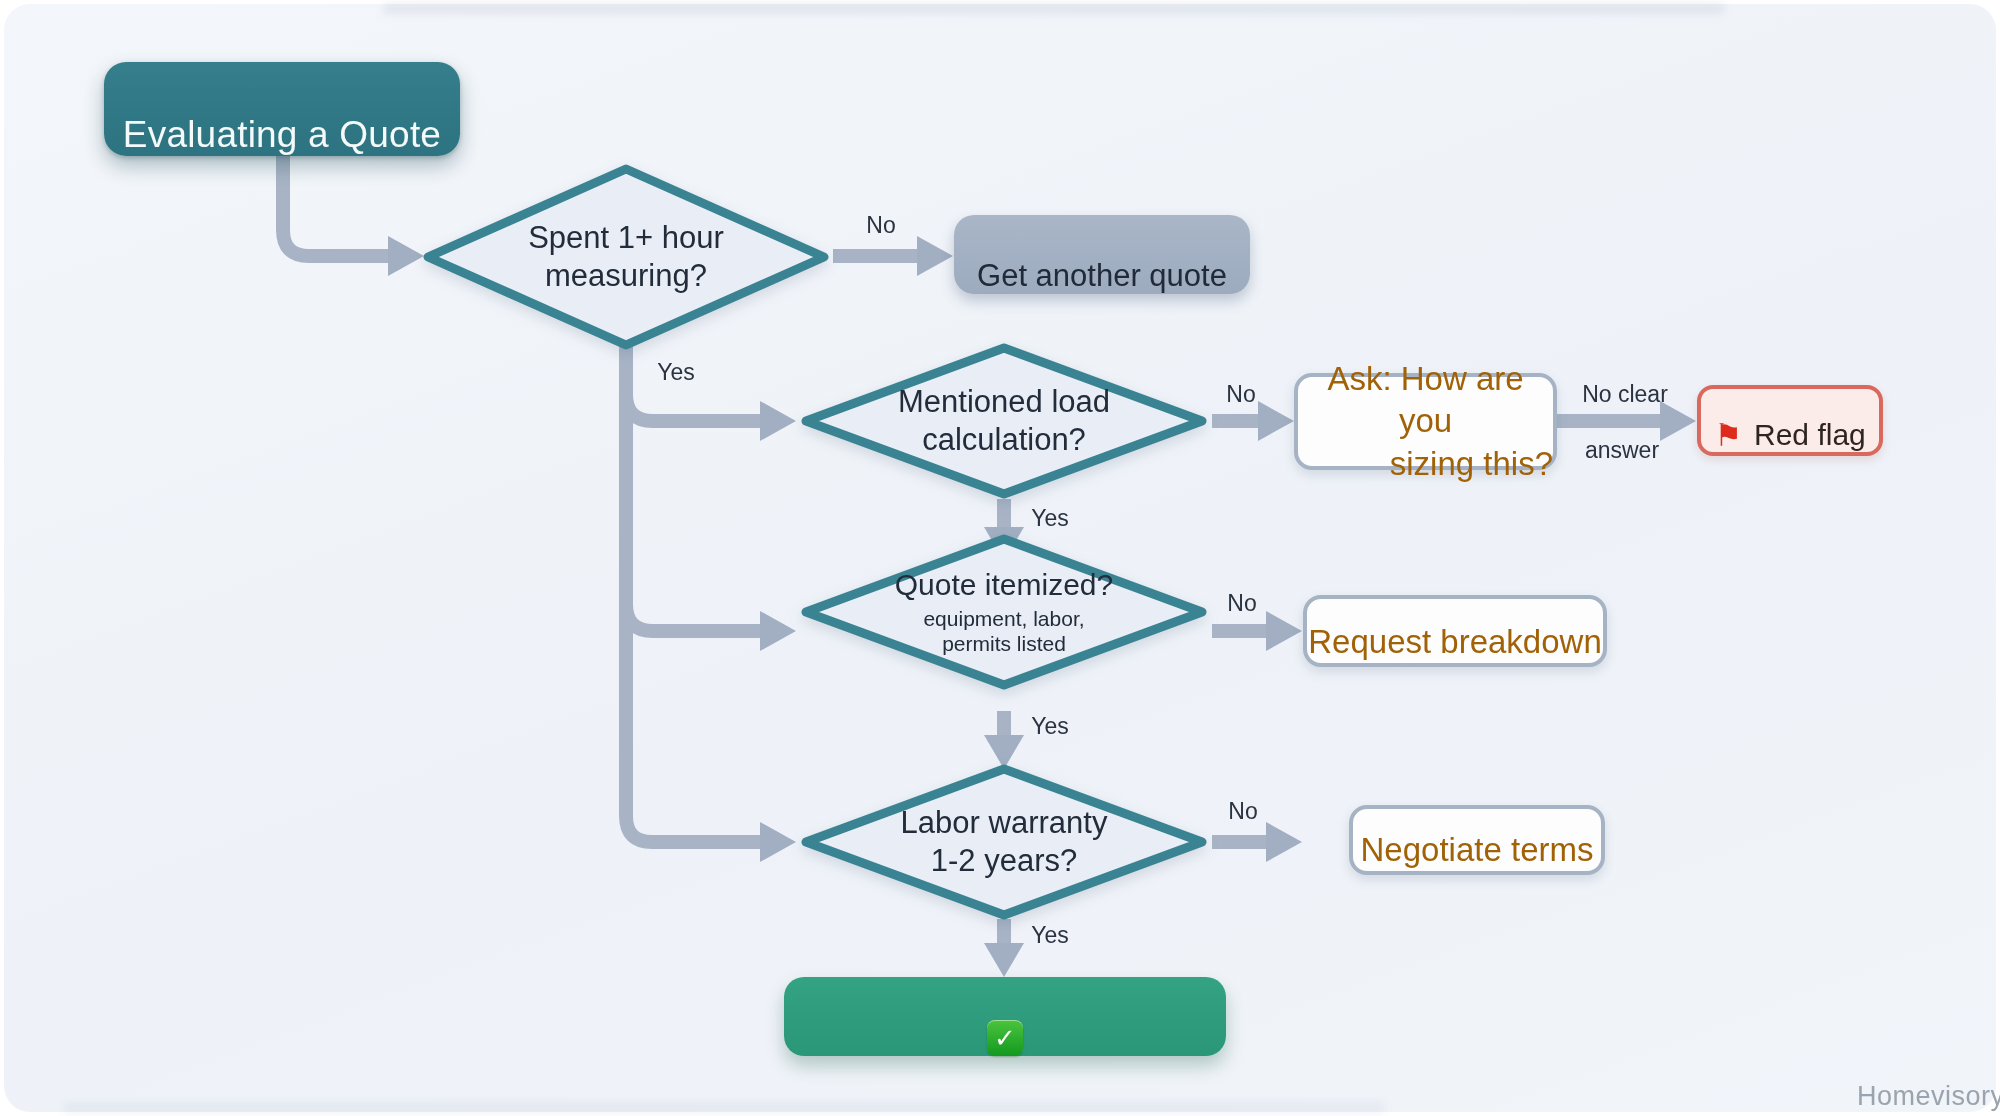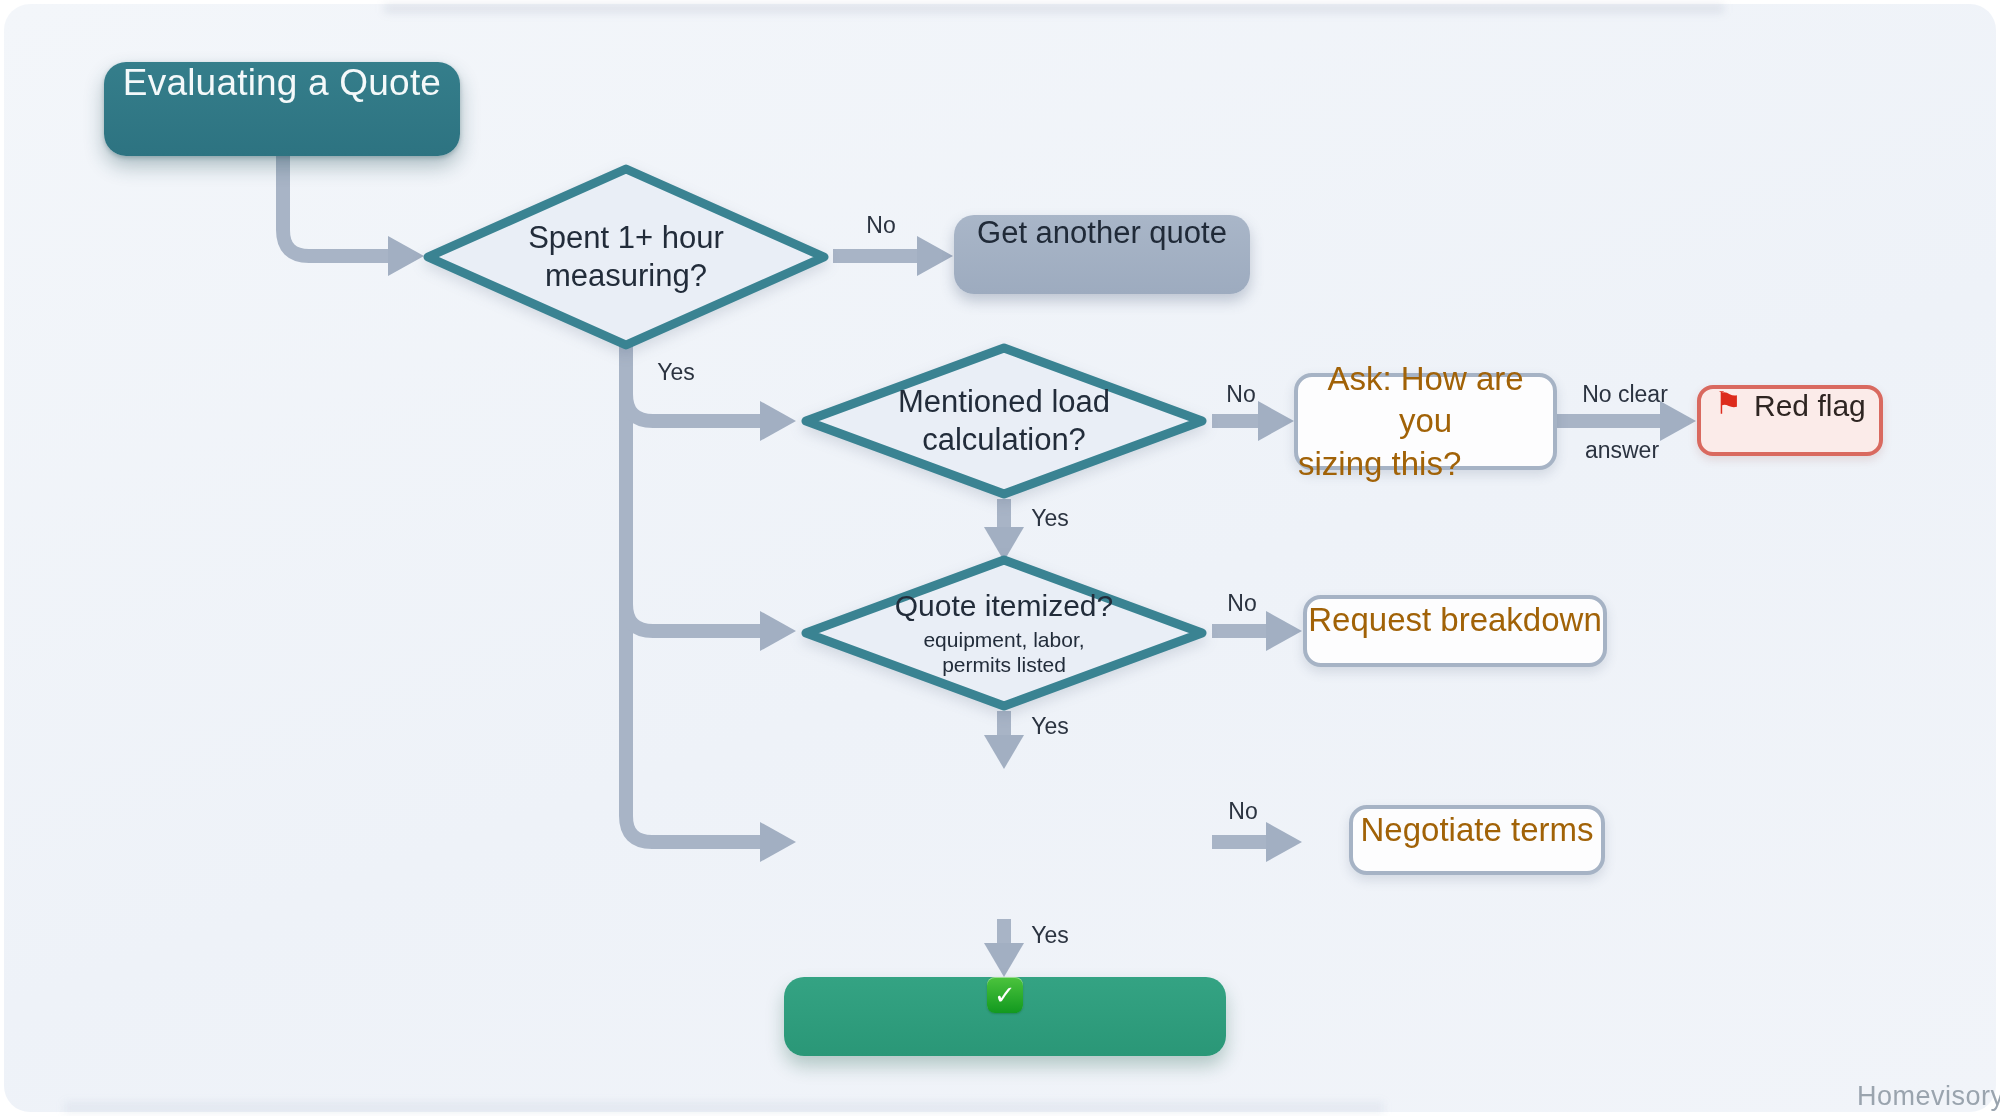--- a/index.html
+++ b/index.html
@@ -17,21 +17,21 @@
   .abs{position:absolute;}
   
   .smudge{position:absolute;filter:blur(4px);pointer-events:none;}
   .smudge.top{left:380px;top:0;width:1340px;height:9px;background:rgba(85,100,135,.12);}
   .smudge.bottom{left:60px;top:1098px;width:1320px;height:12px;background:rgba(110,130,165,.09);}
 
   
   #edges{position:absolute;left:0;top:0;z-index:1;}
 
   
-  .node{position:absolute;z-index:2;box-sizing:border-box;display:flex;align-items:flex-start;justify-content:center;text-align:center;}
+  .node{position:absolute;z-index:2;box-sizing:border-box;display:flex;align-items:flex-end;justify-content:center;text-align:center;}
   .title-box{
     background:linear-gradient(180deg,#357e8b 0%,#2d7381 100%);
     border-radius:22px;color:#f4f9fa;font-size:37px;font-weight:500;letter-spacing:.2px;
     box-shadow:0 10px 20px rgba(25,70,80,.32), 0 2px 4px rgba(25,70,80,.25);
   }
   .gray-box{
     background:linear-gradient(180deg,#a9b6c8 0%,#9dabbf 100%);
     border-radius:20px;color:#202a38;font-size:31px;
     box-shadow:0 7px 14px rgba(60,80,110,.28);
   }
@@ -146,35 +146,44 @@
   <div class="node white-box abs" style="left:1290px;top:369px;width:263px;height:97px;flex-direction:column;">
     <span>Ask: How are you</span>
     <span>sizing this?</span>
   </div>
 
   <div class="node red-box abs" style="left:1693px;top:381px;width:186px;height:71px;">
     <span class="flag-icon">⚑</span>
     <span>Red flag</span>
   </div>
 
-  <div class="diamond" style="left:795px;top:549px;width:410px;height:160px;">
+  <div class="diamond" style="left:795px;top:528px;width:410px;height:160px;">
     <svg width="410" height="160" viewBox="0 0 410 160">
       <polygon points="205,7 403,80 205,153 7,80" fill="#e9eef6" stroke="#3a8392" stroke-width="9" stroke-linejoin="round"></polygon>
     </svg>
     <div class="dtext" style="font-size:30px;">
       <span>Quote itemized?</span>
       <span class="sub">equipment, labor,</span>
       <span class="sub" style="margin-top:0;">permits listed</span>
     </div>
   </div>
 
   <div class="node white-box abs" style="left:1299px;top:591px;width:304px;height:72px;">
     <span>Request breakdown</span>
   </div>
 
+  <div class="diamond" style="left:795px;top:758px;width:410px;height:160px;">
+    <svg width="410" height="160" viewBox="0 0 410 160">
+      <polygon points="205,7 403,80 205,153 7,80" fill="#e9eef6" stroke="#3a8392" stroke-width="9" stroke-linejoin="round"></polygon>
+    </svg>
+    <div class="dtext">
+      <span>Labor warranty</span>
+      <span>1-2 years?</span>
+    </div>
+  </div>
 
   <div class="node white-box abs" style="left:1345px;top:801px;width:256px;height:70px;">
     <span>Negotiate terms</span>
   </div>
 
   <div class="node green-box abs" style="left:780px;top:973px;width:442px;height:79px;">
     <span class="check-icon">✓</span>
   </div>
 
   <div class="lbl" style="left:877px;top:221px;">No</div>

